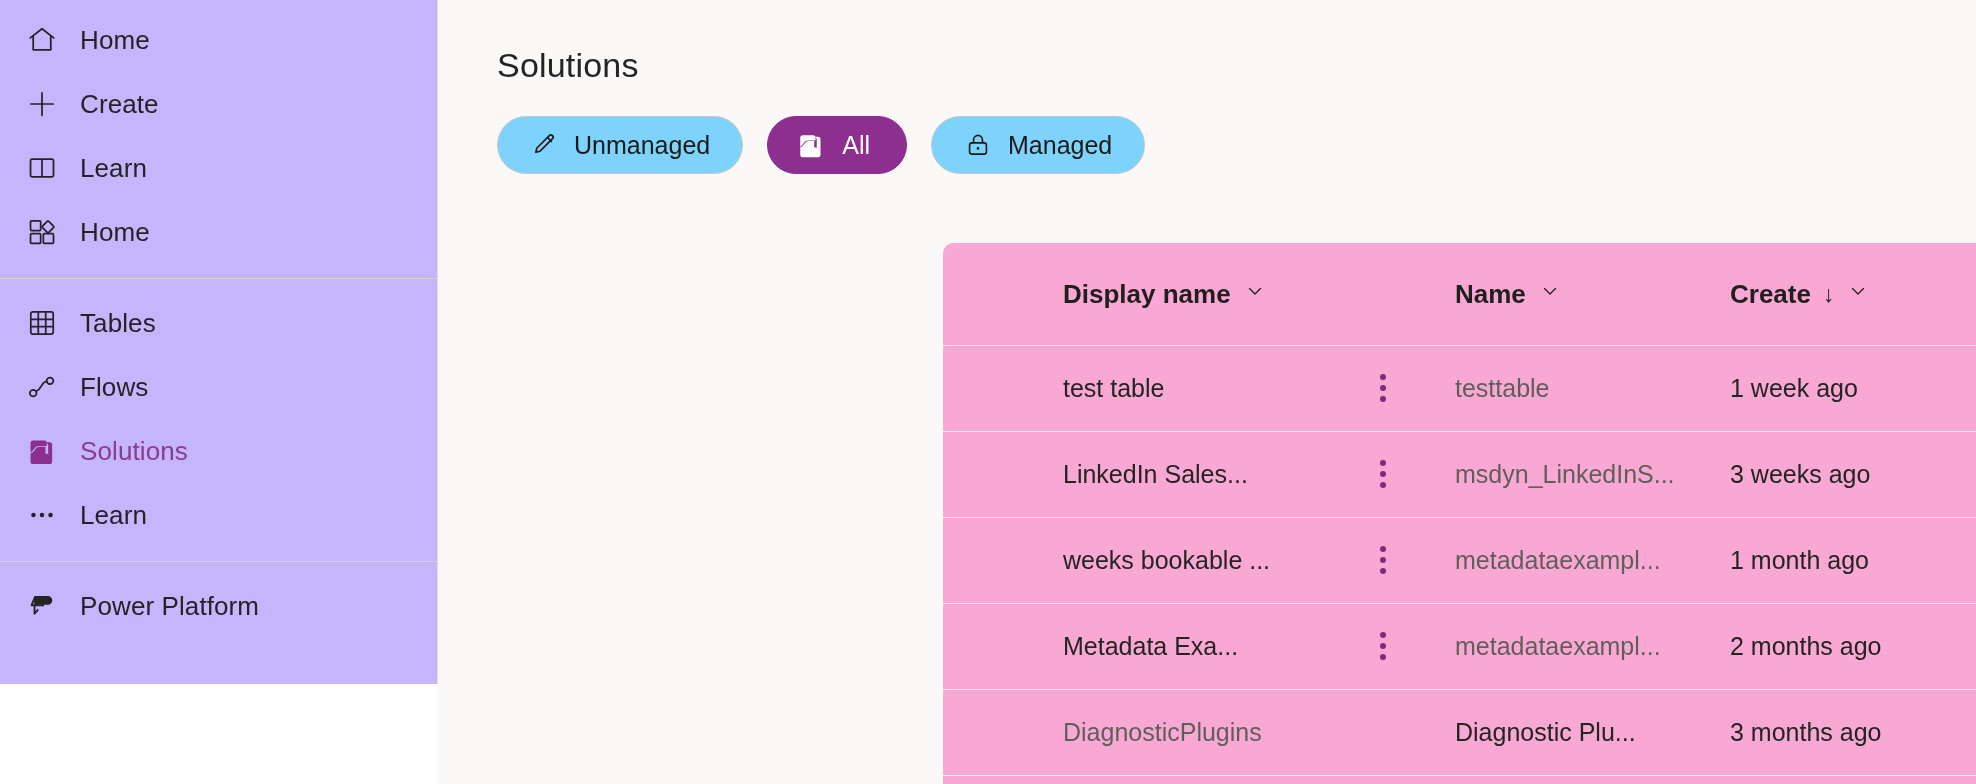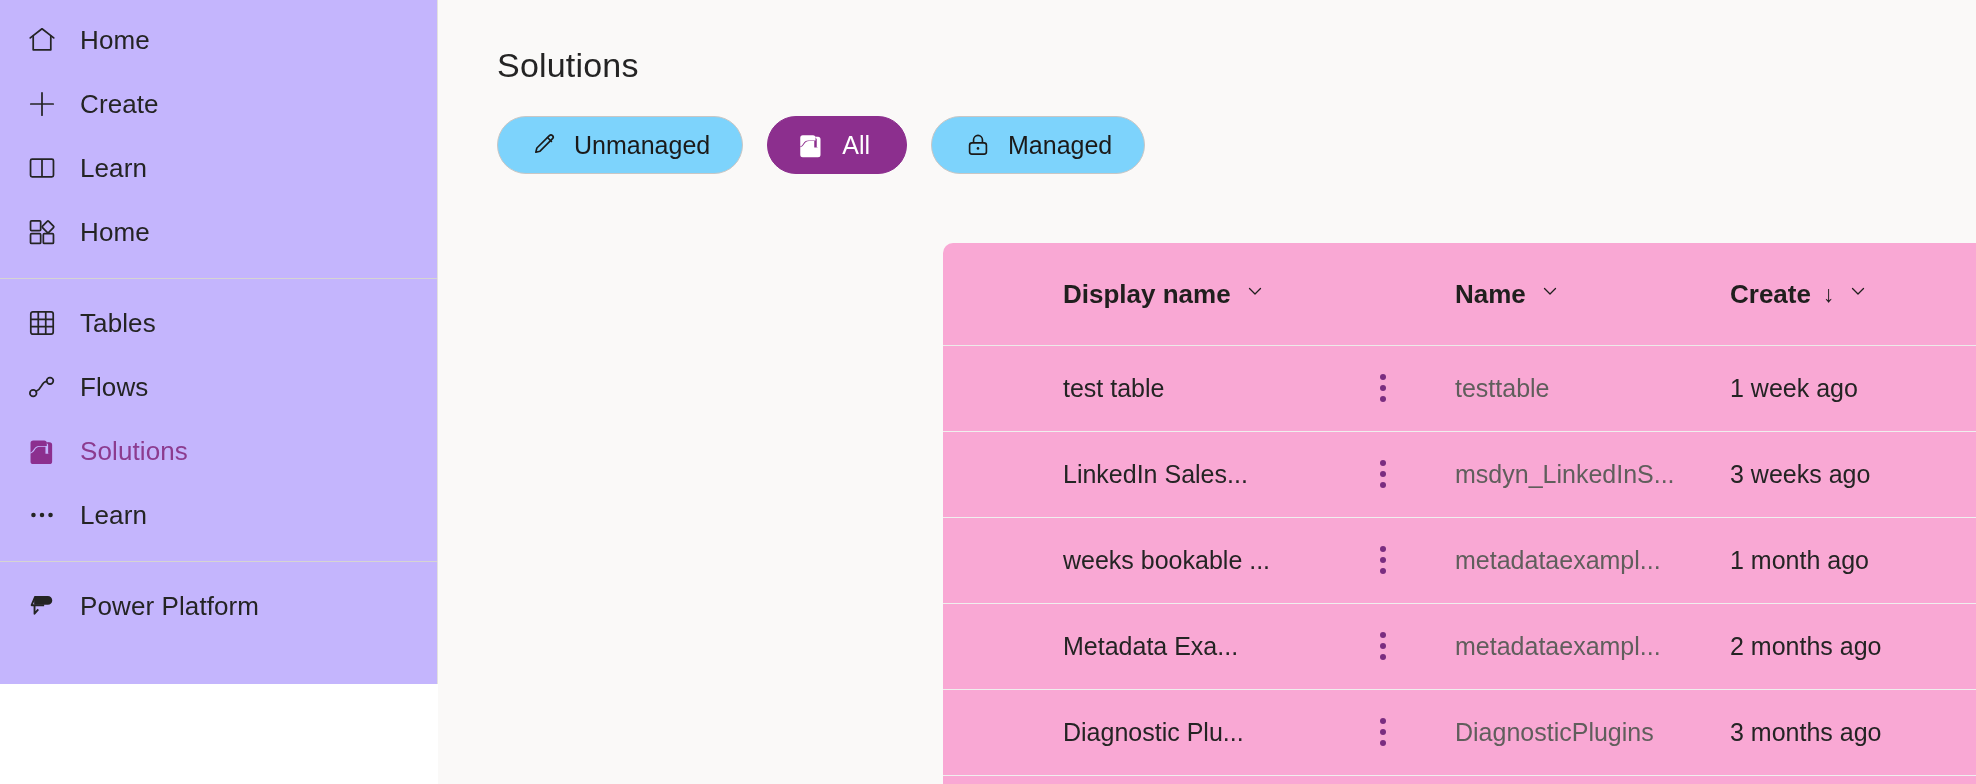--- a/index.html
+++ b/index.html
@@ -406,29 +406,29 @@
               <i></i>
             </span>
         </div>
         <div class="cell muted">metadataexampl...</div>
         <div class="cell">2 months ago</div>
 
         <div class="cell">No</div>
       </div>
 
       <div class="grid-row body">
+        <div class="cell muted">DiagnosticPlugins</div>
         <div class="cell dn">
           <span class="txt">Diagnostic Plu...</span>
           <span class="kebab">
               <i></i>
               <i></i>
               <i></i>
             </span>
         </div>
-        <div class="cell muted">DiagnosticPlugins</div>
         <div class="cell">3 months ago</div>
 
         <div class="cell">No</div>
       </div>
 
     </div>
   </section>
 </div>
 
 </body></html>

